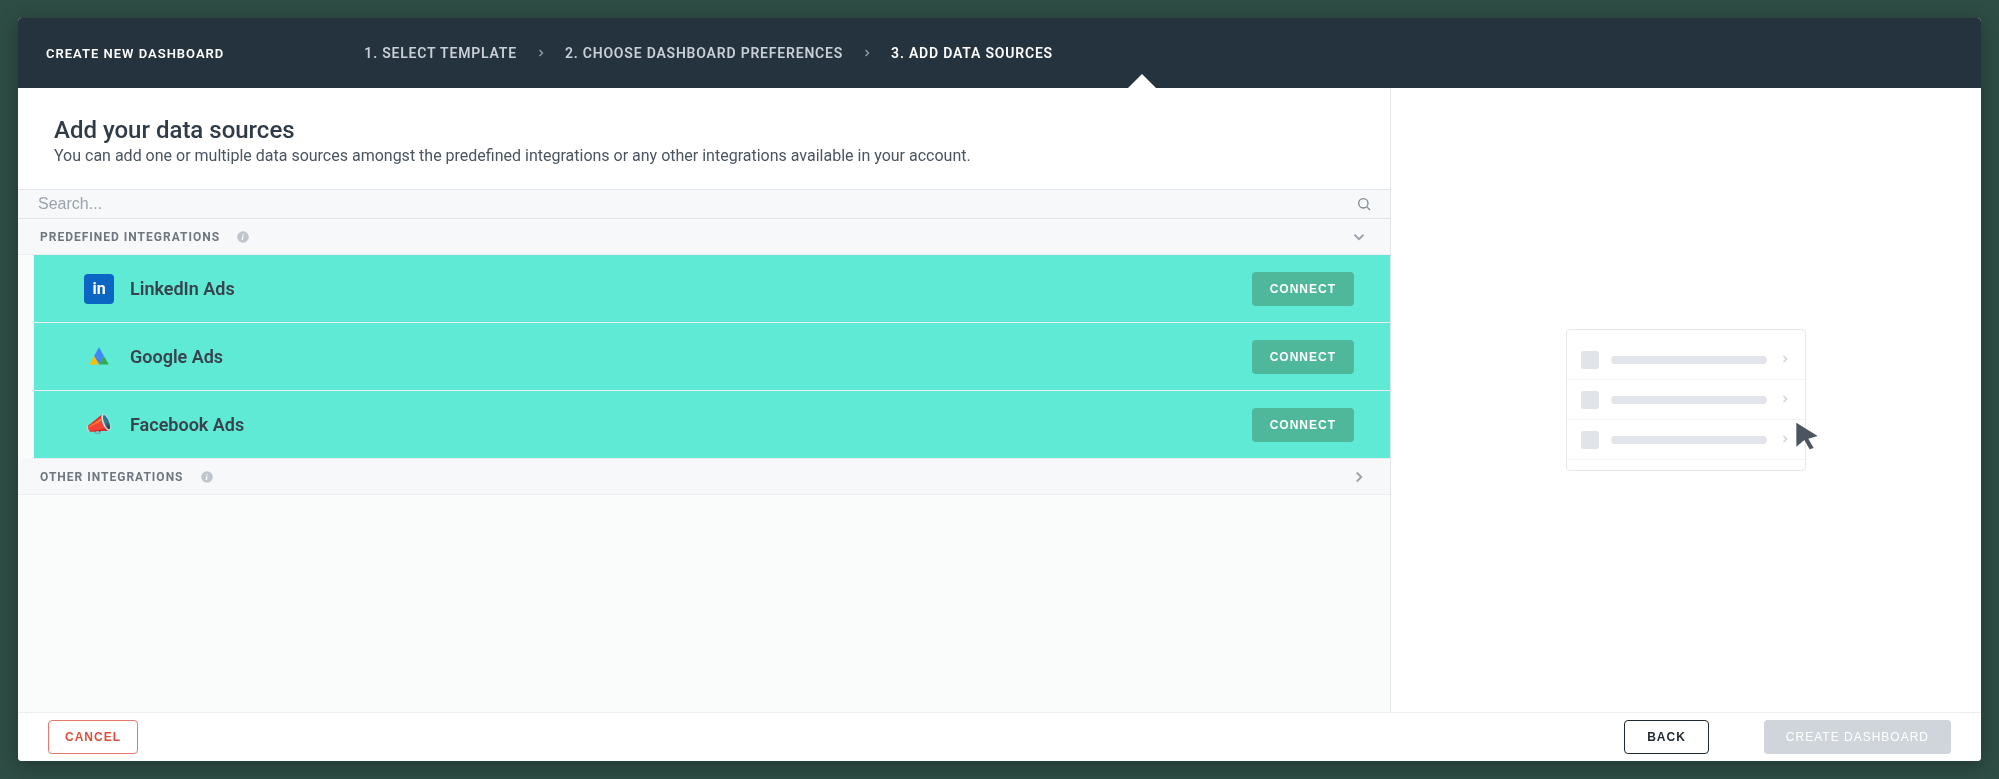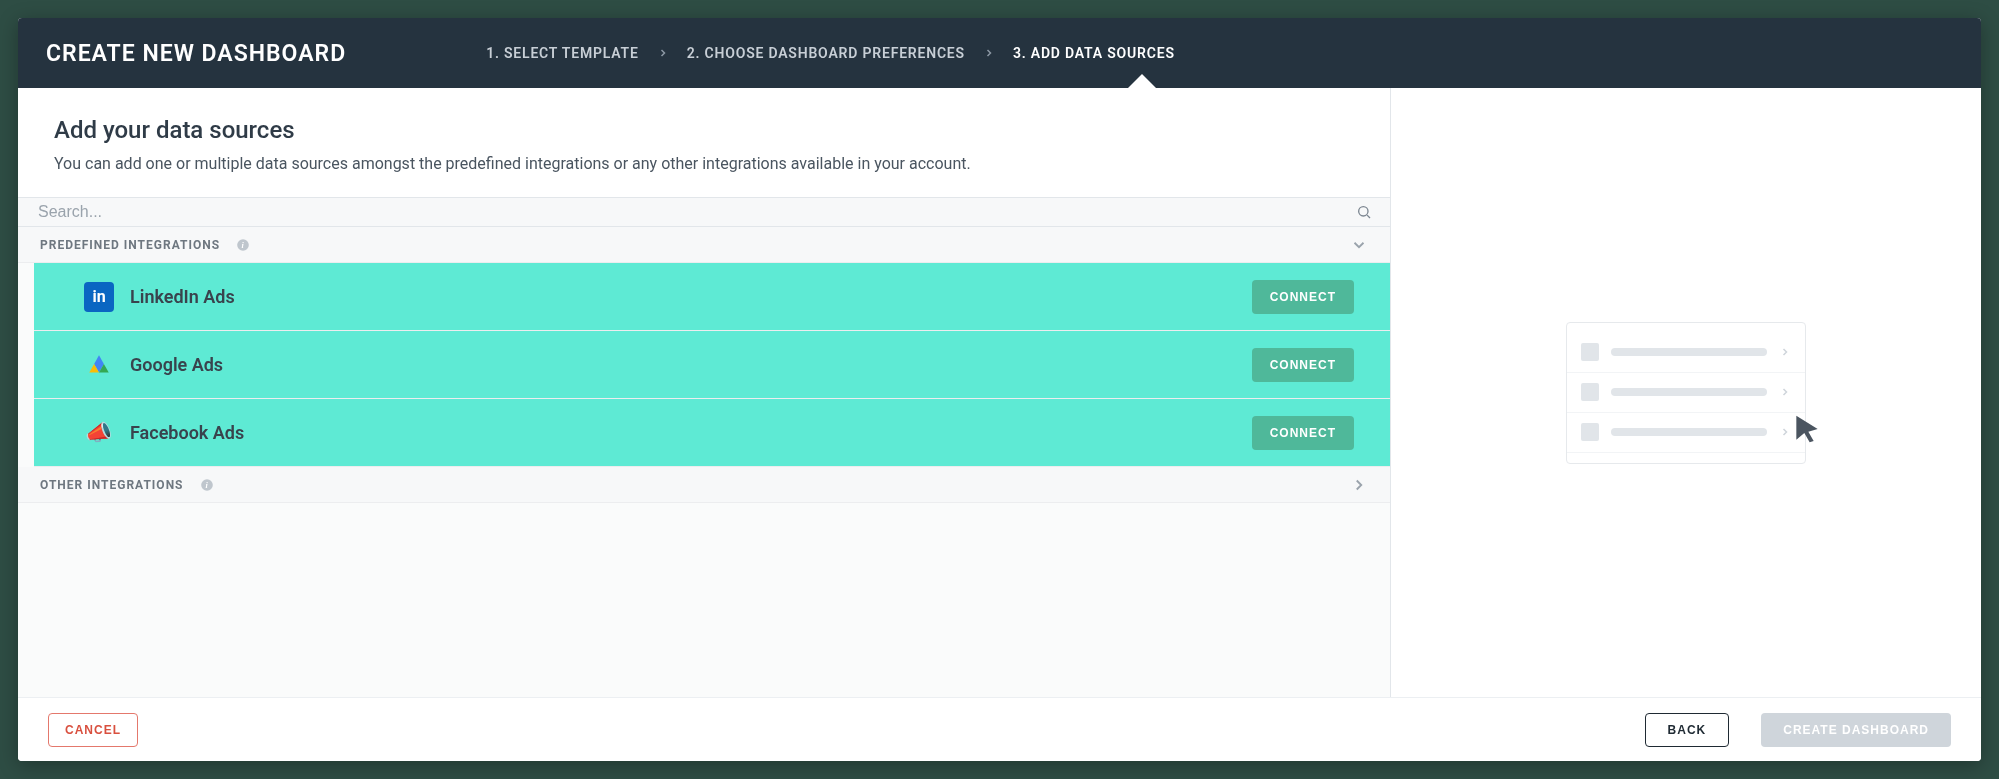--- a/index.html
+++ b/index.html
@@ -34,21 +34,21 @@
       color: #fff;
       display: flex;
       align-items: center;
       gap: 40px;
       padding: 0 28px;
       height: 70px;
       flex-shrink: 0;
       position: relative;
     }
     .header-title {
-      font-size: 23px;
+      font-size: 13px;
       font-weight: 600;
       letter-spacing: 1px;
     }
     .steps {
       display: flex;
       align-items: center;
       gap: 18px;
       margin-left: 100px;
       position: relative;
     }
@@ -93,21 +93,21 @@
       border-right: 1px solid #e2e6ea;
       overflow: hidden;
     }
     .intro {
       padding: 28px 36px 24px;
     }
     .intro h2 {
       font-size: 24px;
       font-weight: 500;
       color: #2f3b47;
-      margin-bottom: 10px;
+      margin-bottom: 2px;
     }
     .intro p {
       font-size: 16px;
       color: #4a5560;
     }
     .searchbar {
       display: flex;
       align-items: center;
       height: 30px;
       border-top: 1px solid #e2e6ea;
@@ -226,21 +226,21 @@
       background: #e1e5e9;
       border-radius: 4px;
     }
     .ph-chev { color: #cfd5db; }
     .cursor-svg {
       position: absolute;
       right: -18px;
       bottom: 18px;
     }
     .footer {
-      height: 64px;
+      height: 49px;
       display: flex;
       align-items: center;
       justify-content: space-between;
       padding: 0 30px;
       border-top: 1px solid #eceff2;
       background: #fff;
       flex-shrink: 0;
     }
     .cancel-btn {
       border: 1px solid #e4786c;
@@ -265,26 +265,27 @@
       padding: 0 22px;
       height: 34px;
       border-radius: 4px;
       cursor: pointer;
     }
     .create-btn {
       border: none;
       color: #fff;
       background: #cfd5db;
       font-size: 12px;
-      font-weight: 700;
+      font-weight: 400;
       letter-spacing: 1px;
       padding: 0 22px;
       height: 34px;
       border-radius: 4px;
       cursor: not-allowed;
+      margin-left: 23px;
     }
   </style>
 </head>
 <body>
 
 <div class="backdrop"></div>
 
 <div class="modal">
 
   <div class="header">

